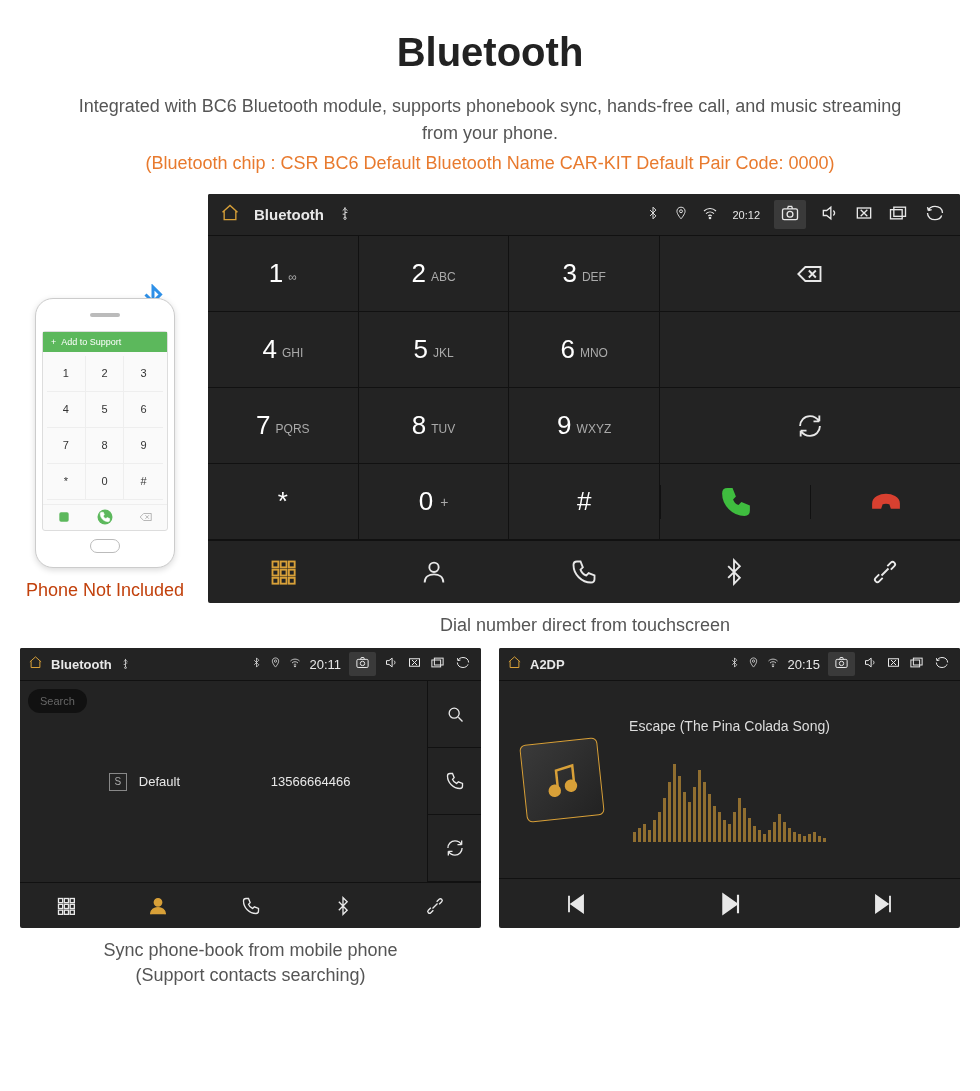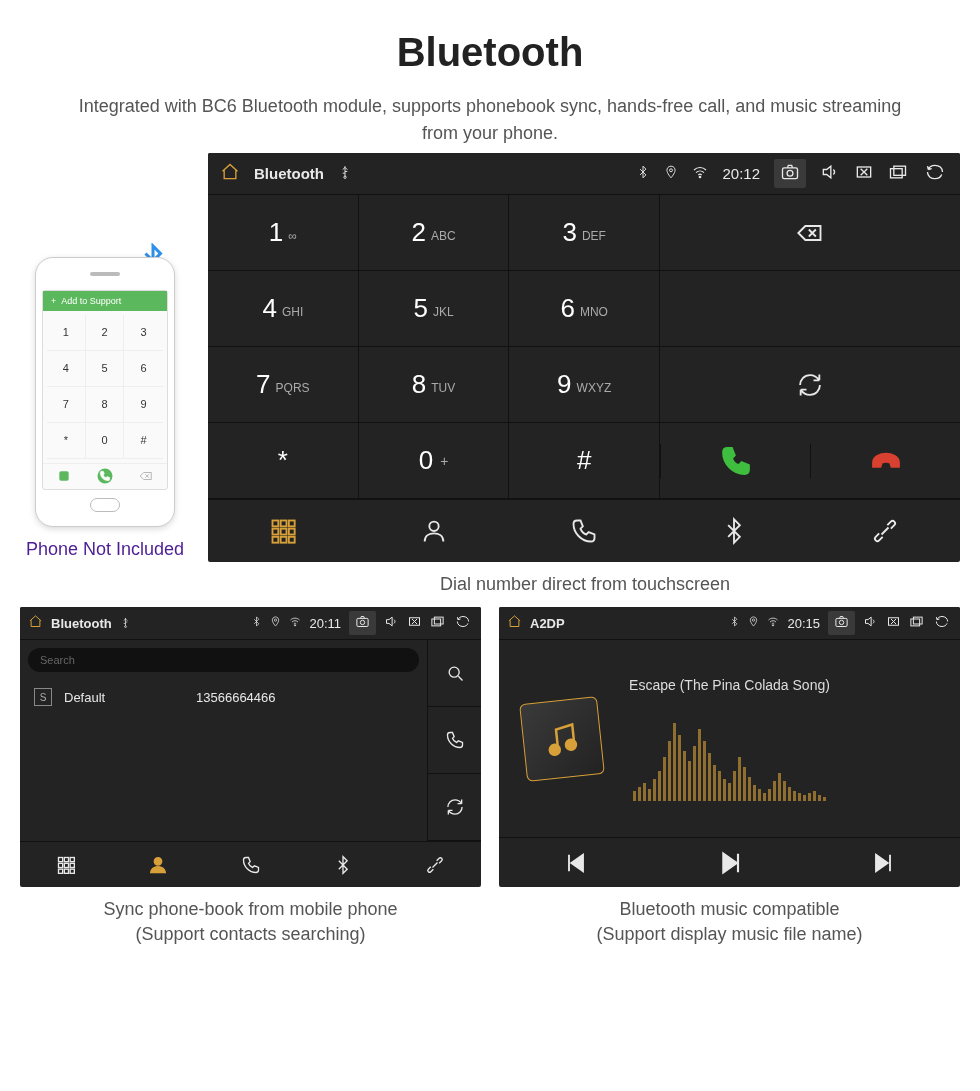--- a/index.html
+++ b/index.html
@@ -4,21 +4,21 @@
 <style>
 *{margin:0;padding:0;box-sizing:border-box;font-family:Arial,Helvetica,sans-serif}
 body{background:#fff;width:980px;height:1091px;overflow:hidden}
 .page{width:980px;padding:30px 20px}
 .title{font-size:40px;font-weight:bold;text-align:center;color:#222;margin-bottom:18px}
 .desc{font-size:18px;color:#555;text-align:center;line-height:1.5;margin:0 40px 6px}
 .specs{font-size:18px;color:#e87a2e;text-align:center;margin-bottom:20px}
 
 .row{display:flex;gap:18px;margin-bottom:8px}
 .caption{font-size:18px;color:#555;text-align:center;margin-top:10px;line-height:1.4}
-.caption.orange{color:#4c1d95}
+.caption.orange{color:#c2410c}
 
 .phone-col{width:170px;display:flex;flex-direction:column;align-items:center;justify-content:flex-end}
 .phone-mock{position:relative;width:140px;height:270px;border:1px solid #ccc;border-radius:18px;background:#fff;overflow:hidden;box-shadow:0 2px 6px rgba(0,0,0,0.15)}
 .phone-top{height:32px;display:flex;align-items:center;justify-content:center}
 .phone-spk{width:30px;height:4px;background:#bbb;border-radius:3px}
 .phone-screen{margin:0 6px;height:200px;border:1px solid #ddd;border-radius:3px;background:#fafafa;display:flex;flex-direction:column}
 .phone-header{background:#5cb85c;color:#fff;font-size:9px;padding:5px 8px;display:flex;align-items:center;gap:5px}
 .phone-keys{flex:1;display:grid;grid-template-columns:repeat(3,1fr);padding:4px}
 .phone-keys div{font-size:11px;color:#333;display:flex;align-items:center;justify-content:center;border-right:1px solid #eee;border-bottom:1px solid #eee}
 .phone-keys div:nth-child(3n){border-right:none}
@@ -27,21 +27,21 @@
 .phone-home{height:30px;display:flex;align-items:center;justify-content:center}
 .phone-btn{width:30px;height:14px;border:1px solid #bbb;border-radius:8px}
 .bt-wave{position:absolute;left:100px;top:-14px;font-size:30px;color:#2e90e8}
 
 
 .unit{background:#232323;border-radius:2px;overflow:hidden;color:#e8e8e8;font-size:14px}
 .statusbar{display:flex;align-items:center;padding:6px 12px;gap:14px;background:#232323;border-bottom:1px solid #111}
 .statusbar .sp{flex:1}
 .sb-ico{width:20px;height:20px;fill:none;stroke:#e8e8e8;stroke-width:1.6}
 .sb-ico-y{stroke:#d8a038}
-.sb-time{font-size:15px;color:#e8e8e8}
+.sb-time{font-size:11px;color:#e8e8e8}
 .sb-cam{background:#3a3a3a;padding:3px 6px;border-radius:2px}
 .sb-title{font-size:15px;font-weight:bold}
 
 
 .dialer-unit{flex:1}
 .dialer-body{display:flex}
 .keypad{flex:1;display:grid;grid-template-columns:repeat(3,1fr);grid-template-rows:repeat(4,76px)}
 .key{border-right:1px solid #111;border-bottom:1px solid #111;display:flex;align-items:center;justify-content:center;gap:5px;cursor:pointer}
 .key .num{font-size:26px;color:#fff}
 .key .let{font-size:12px;color:#aaa;margin-top:6px}
@@ -61,21 +61,21 @@
 .small-row{display:flex;gap:18px;margin-top:10px}
 .small-col{flex:1}
 .small-unit{height:280px;display:flex;flex-direction:column}
 .small-unit .statusbar{padding:4px 8px;gap:8px}
 .small-unit .statusbar .sb-title{font-size:13px}
 .small-unit .sb-ico{width:15px;height:15px}
 .small-unit .sb-time{font-size:13px}
 
 
 .pb-body{flex:1;display:flex}
-.pb-left{flex:1;display:flex;flex-direction:column}
+.pb-left{flex:1;display:flex;flex-direction:row}
 .pb-search{margin:8px;background:#111;border-radius:14px;height:24px;display:flex;align-items:center;padding:0 12px;color:#666;font-size:11px}
 .pb-row{display:flex;align-items:center;padding:8px 14px;gap:12px;font-size:13px}
 .pb-badge{width:18px;height:18px;border:1px solid #888;display:flex;align-items:center;justify-content:center;font-size:10px;color:#aaa}
 .pb-right{width:54px;display:flex;flex-direction:column}
 .pb-right div{flex:1;display:flex;align-items:center;justify-content:center;border-left:1px solid #111;border-bottom:1px solid #111}
 .pb-tabs{display:flex;border-top:1px solid #111;height:46px}
 .pb-tabs div{flex:1;display:flex;align-items:center;justify-content:center}
 
 
 .mu-body{flex:1;display:flex;flex-direction:column;align-items:center;justify-content:center;position:relative}
@@ -184,20 +184,21 @@
         <path d="M9 18 V6 L19 4 V16"></path>
         <circle cx="7" cy="18" r="3" fill="#d8a038"></circle>
         <circle cx="17" cy="16" r="3" fill="#d8a038"></circle>
       </g>
 </defs>
 </svg>
 
 <div class="page">
   <div class="title">Bluetooth</div>
   <div class="desc">Integrated with BC6 Bluetooth module, supports phonebook sync, hands-free call, and music streaming from your phone.</div>
+  <div class="specs">(Bluetooth chip : CSR BC6     Default Bluetooth Name CAR-KIT     Default Pair Code: 0000)</div>
 
   <div class="row">
     <div class="phone-col">
       <div style="position:relative">
         <span class="bt-wave">
           <svg viewBox="0 0 24 24" width="36" height="36" stroke="#2e90e8" fill="none" stroke-width="2">
               <use href="#i-bt"></use>
             </svg>
         </span>
         <div class="phone-mock">
@@ -582,16 +583,15 @@
                 <use href="#i-play"></use>
               </svg>
             </div>
           <div>
               <svg class="ico" viewBox="0 0 24 24">
                 <use href="#i-next"></use>
               </svg>
             </div>
         </div>
       </div>
-      <div class="caption" id="cap-mu">Bluetooth music compatible<br>(Support display music file name)</div>
     </div>
   </div>
 </div>
 
 </body></html>

